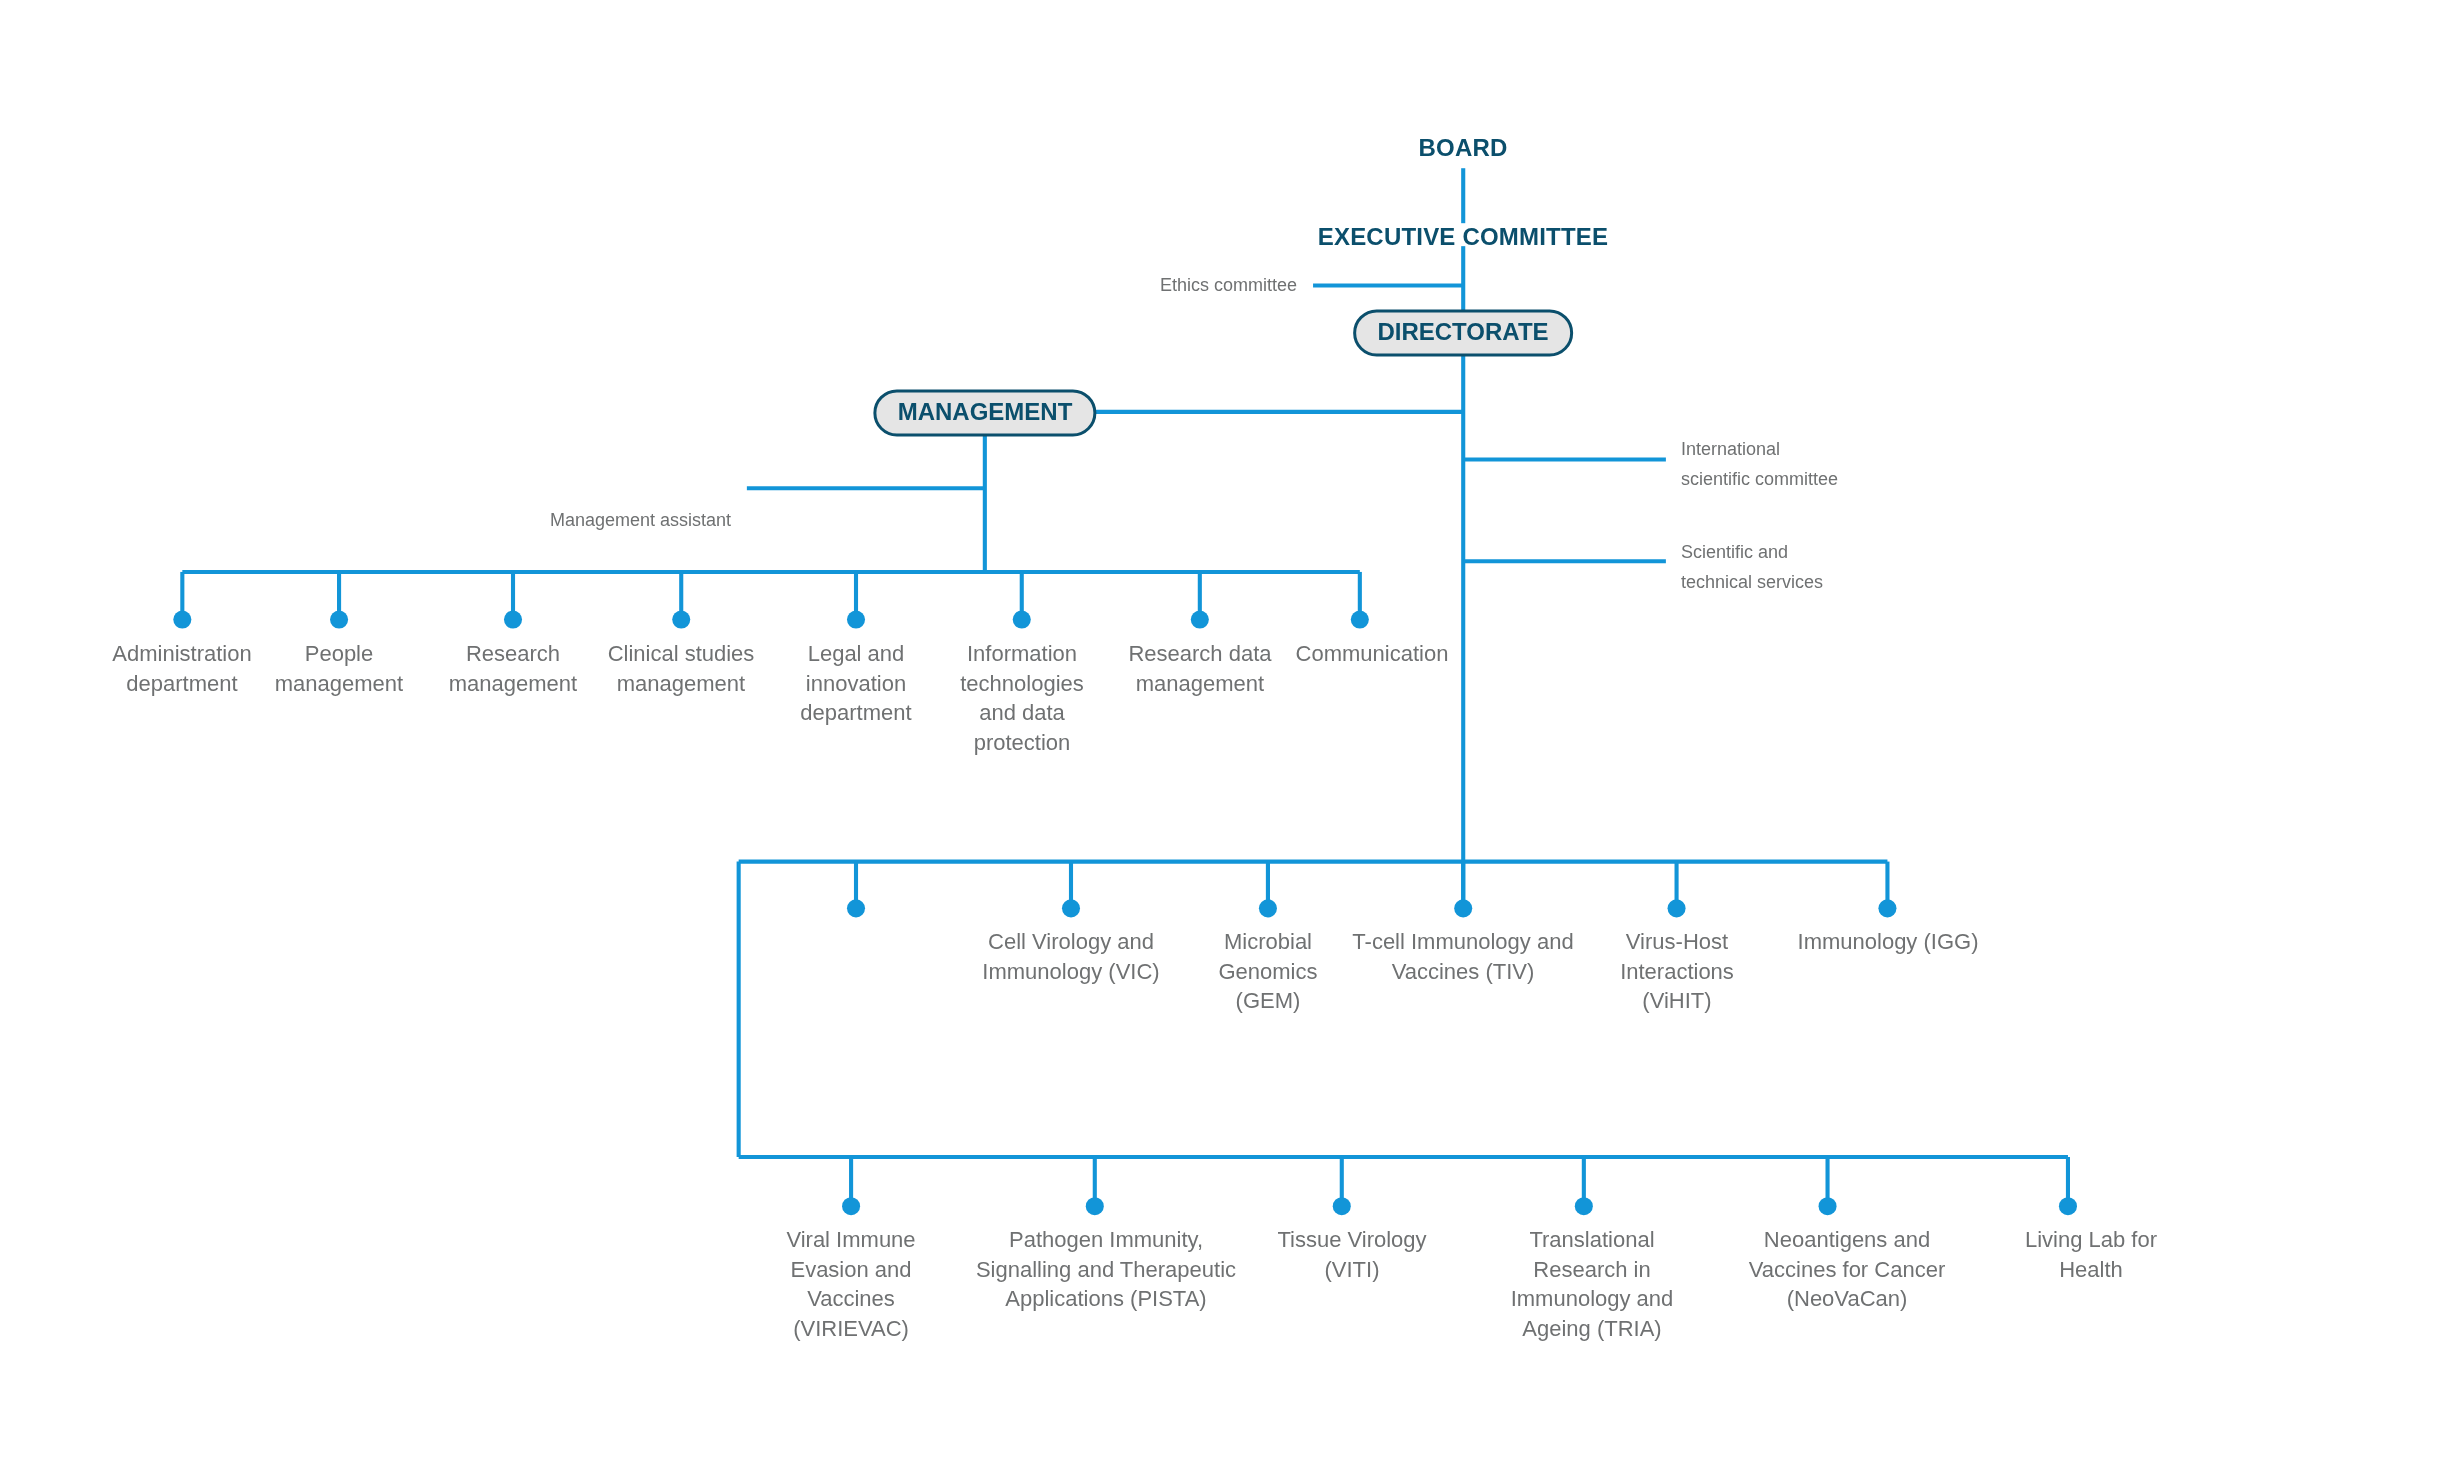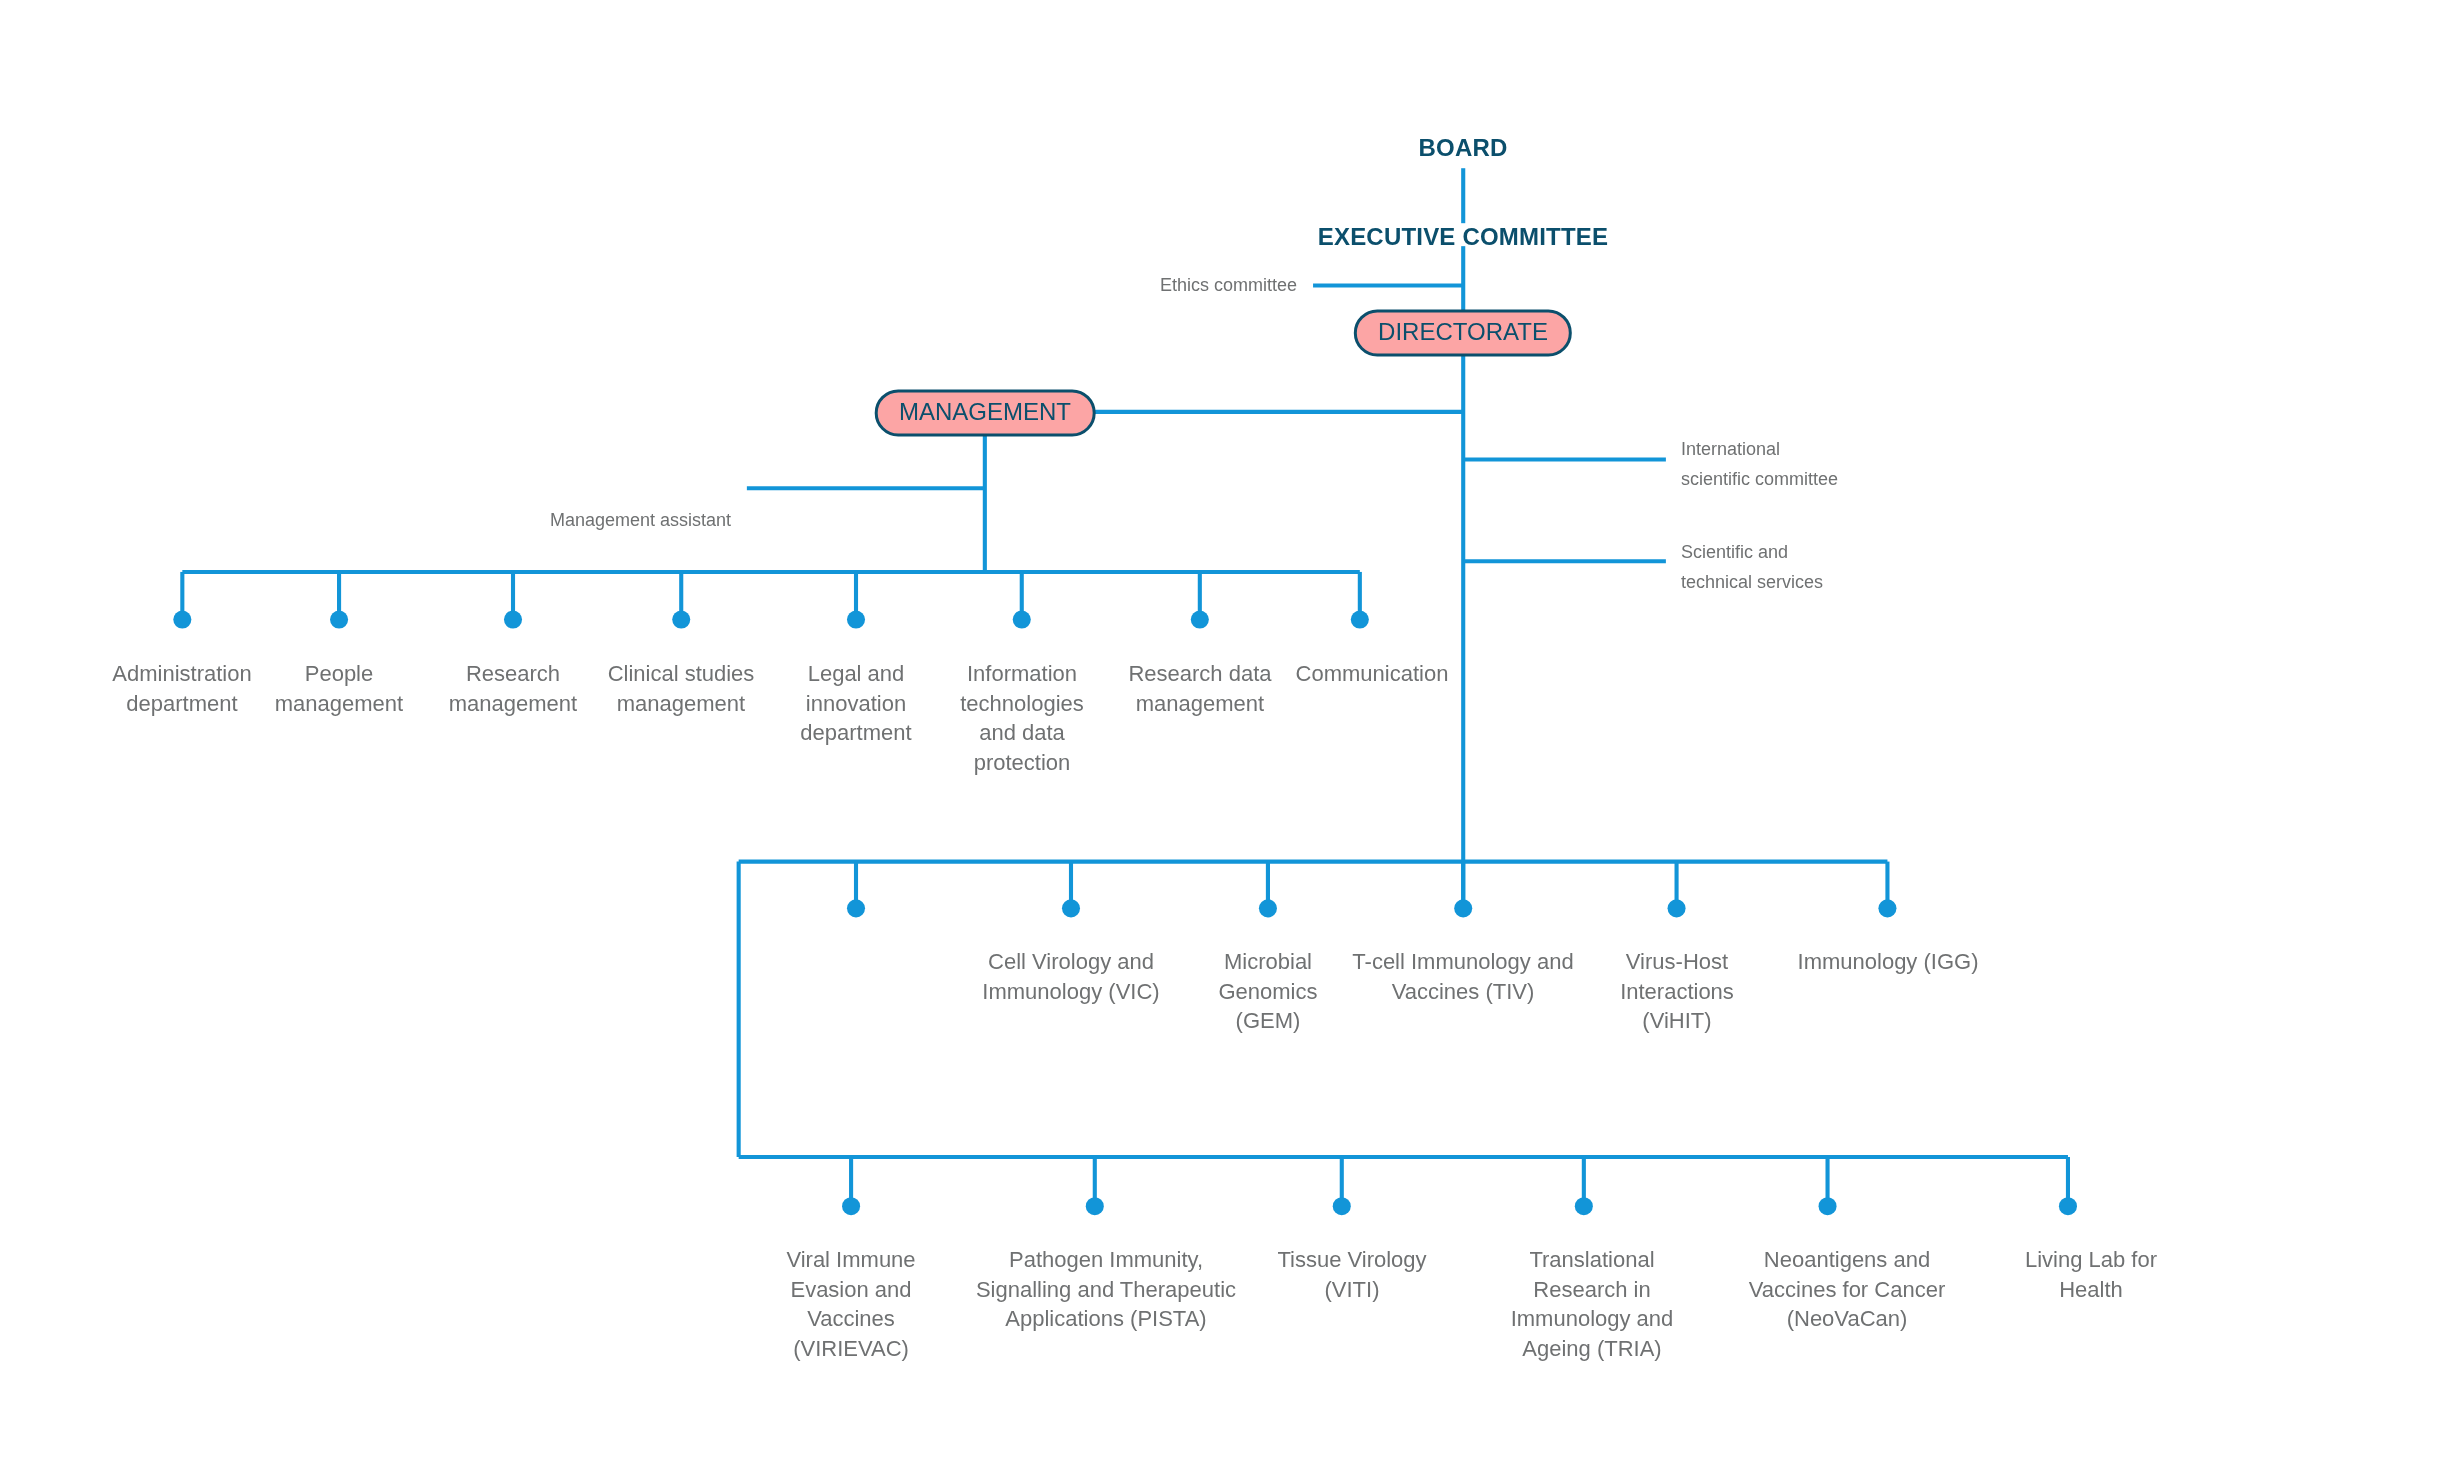--- a/index.html
+++ b/index.html
@@ -6,31 +6,31 @@
   body{
     width:2462px;height:1477px;overflow:hidden;position:relative;
     font-family:"Liberation Sans","DejaVu Sans",sans-serif;
     -webkit-font-smoothing:antialiased;
   }
   #chart{position:absolute;left:0;top:0;width:2462px;height:1477px;}
   .layer{position:absolute;left:0;top:0;width:2462px;height:1477px;}
 
   
   .node{position:absolute;text-align:center;color:#6f7172;font-size:22px;line-height:29.5px;}
-  .node.pad{transform:translateX(-50%);margin-top:20px;}
+  .node.pad{transform:translateX(-50%);}
 
   .hdr{position:absolute;color:#0b4f6c;font-weight:bold;letter-spacing:0.2px;white-space:nowrap;}
   .hdr.board{font-size:24px;transform:translateX(-50%);}
   .hdr.exec{font-size:24px;transform:translateX(-50%);}
 
   .pill{
     position:absolute;transform:translate(-50%,-50%);
     border:3.3px solid #0b4f6c;border-radius:820px;
-    color:#0b4f6c;font-weight:normal;font-size:24px;
-    padding:5.7px 21.3px 7.4px 21.3px;background:#fca5a5;white-space:nowrap;
+    color:#0b4f6c;font-weight:bold;font-size:24px;
+    padding:5.7px 21.3px 7.4px 21.3px;background:#e5e5e5;white-space:nowrap;
     display:flex;align-items:center;justify-content:center;
   }
 
   .side{position:absolute;color:#6f7172;font-size:18px;line-height:29.5px;white-space:pre-line;}
   .side.right{text-align:left;}
   .side.left{text-align:right;transform:translateX(-100%);}
 </style>
 </head>
 <body>
 

